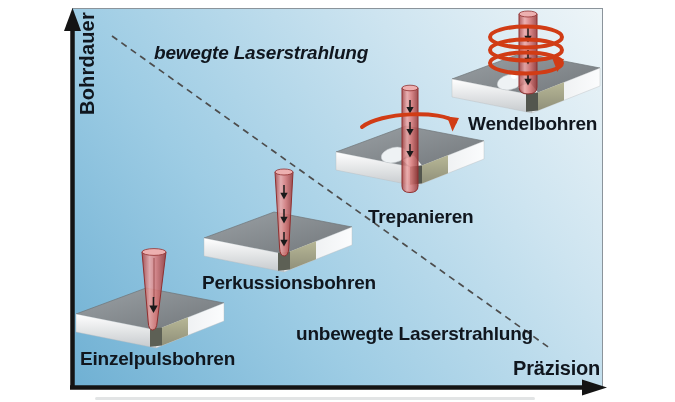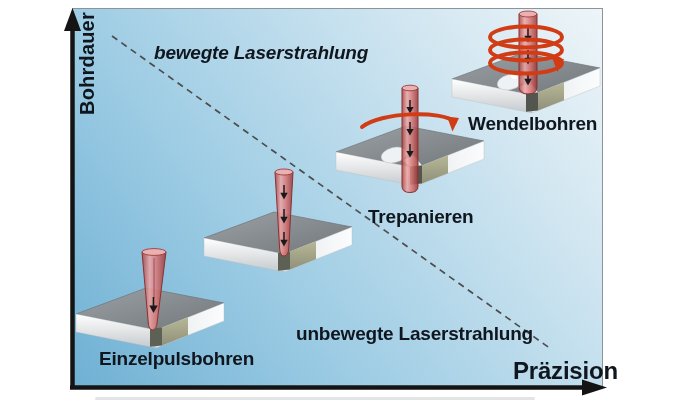--- a/index.html
+++ b/index.html
@@ -10,21 +10,21 @@
   .panel{
     position:absolute;left:72px;top:8px;width:530px;height:379px;
     background:linear-gradient(52deg,#6fb0d3 0%,#9dcce4 35%,#cde4f0 72%,#eef5f8 100%);
     border-top:1px solid #8b949b;border-right:1px solid #8b949b;
   }
   .gfx{position:absolute;left:0;top:0;width:675px;height:402px;pointer-events:none;}
   .lbl{
     position:absolute;color:#10161e;font-weight:700;font-size:19px;
     letter-spacing:-0.2px;white-space:nowrap;line-height:1.05;
   }
-  .axis-lbl{font-size:24px;}
+  .axis-lbl{font-size:20px;}
   .v-label{
     position:absolute;left:76px;top:13px;height:102px;
     writing-mode:vertical-rl;transform:rotate(180deg);
     color:#10161e;font-weight:700;font-size:20px;letter-spacing:0.2px;white-space:nowrap;
   }
   .bottom-streak{
     position:absolute;left:95px;top:397px;width:440px;height:3px;
     background:#d9dcdd;opacity:.75;border-radius:2px;filter:blur(.4px);
   }
 </style>
@@ -162,18 +162,19 @@
       <polygon points="607,387.5 582,379.5 582,395.5" fill="#141414"></polygon>
     </g>
   </svg>
 
   <div class="v-label">Bohrdauer</div>
   <div class="lbl axis-lbl" style="left:513px;top:358px;">Präzision</div>
 
   <div class="lbl" style="left:154px;top:43px;font-style:italic;">bewegte Laserstrahlung</div>
   <div class="lbl" style="left:296px;top:324px;text-align:right;">unbewegte Laserstrahlung</div>
 
-  <div class="lbl" style="left:80px;top:349px;margin-left:19px;">Einzelpulsbohren</div>
+  <div class="lbl" style="left:80px;top:349px;">Einzelpulsbohren</div>
+  <div class="lbl" style="left:202px;top:273px;">Perkussionsbohren</div>
   <div class="lbl" style="left:368px;top:199px;margin-top:8px;">Trepanieren</div>
   <div class="lbl" style="left:468px;top:114px;text-align:center;">Wendelbohren</div>
 
   <div class="bottom-streak"></div>
 </div>
 
 </body></html>

